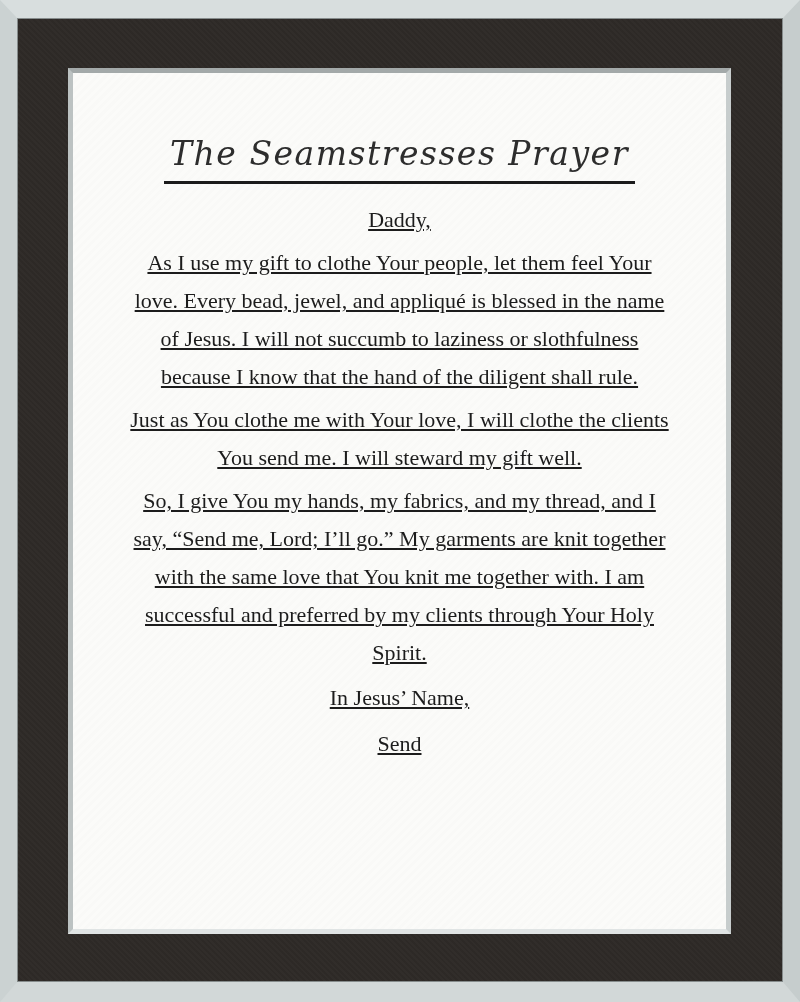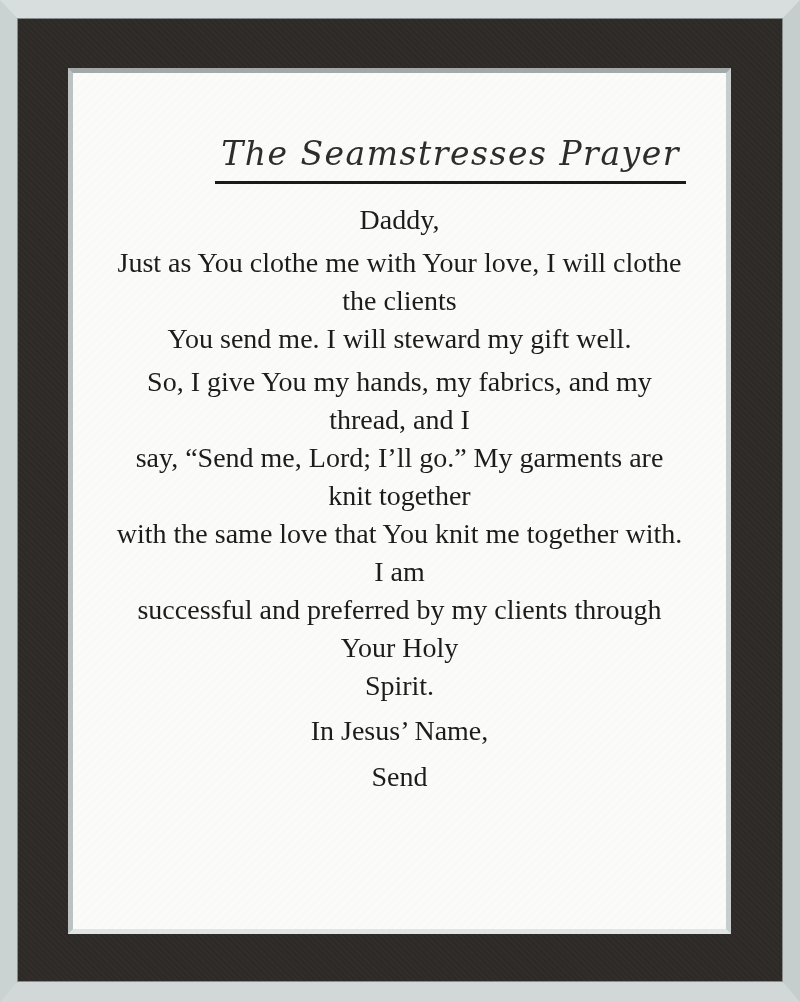--- a/index.html
+++ b/index.html
@@ -62,53 +62,57 @@
 
   .title {
     margin: 0 0 17px 0;
     font-family: "DejaVu Serif", serif;
     font-style: italic;
     font-weight: 400;
     font-size: 33px;
     letter-spacing: 1.5px;
     color: #2d2d2d;
     line-height: 1.25;
-    text-align: right;
   }
   .title .underlined {
     display: inline-block;
     padding: 0 6px 7px 6px;
     border-bottom: 3px solid #1b1b1b;
   }
 
   .salutation,
   .para,
   .closing,
   .amen {
     margin: 0 auto 5px auto;
     max-width: 570px;
-    font-size: 28px;
+    font-size: 22px;
     line-height: 38px;
     white-space: pre-line;
+    text-decoration: underline;
   }
   .closing { margin-top: 7px; }
   .amen    { margin-top: 8px; }
 </style>
 </head>
 <body>
 
 <div class="frame">
   <div class="mat">
     <div class="fillet">
       <div class="paper">
 
         <h1 class="title"><span class="underlined">The Seamstresses Prayer</span></h1>
 
         <p class="salutation">Daddy,</p>
 
+        <p class="para">As I use my gift to clothe Your people, let them feel Your
+love. Every bead, jewel, and appliqué is blessed in the name
+of Jesus. I will not succumb to laziness or slothfulness
+because I know that the hand of the diligent shall rule.</p>
 
         <p class="para">Just as You clothe me with Your love, I will clothe the clients
 You send me. I will steward my gift well.</p>
 
         <p class="para">So, I give You my hands, my fabrics, and my thread, and I
 say, “Send me, Lord; I’ll go.” My garments are knit together
 with the same love that You knit me together with. I am
 successful and preferred by my clients through Your Holy
 Spirit.</p>
 

